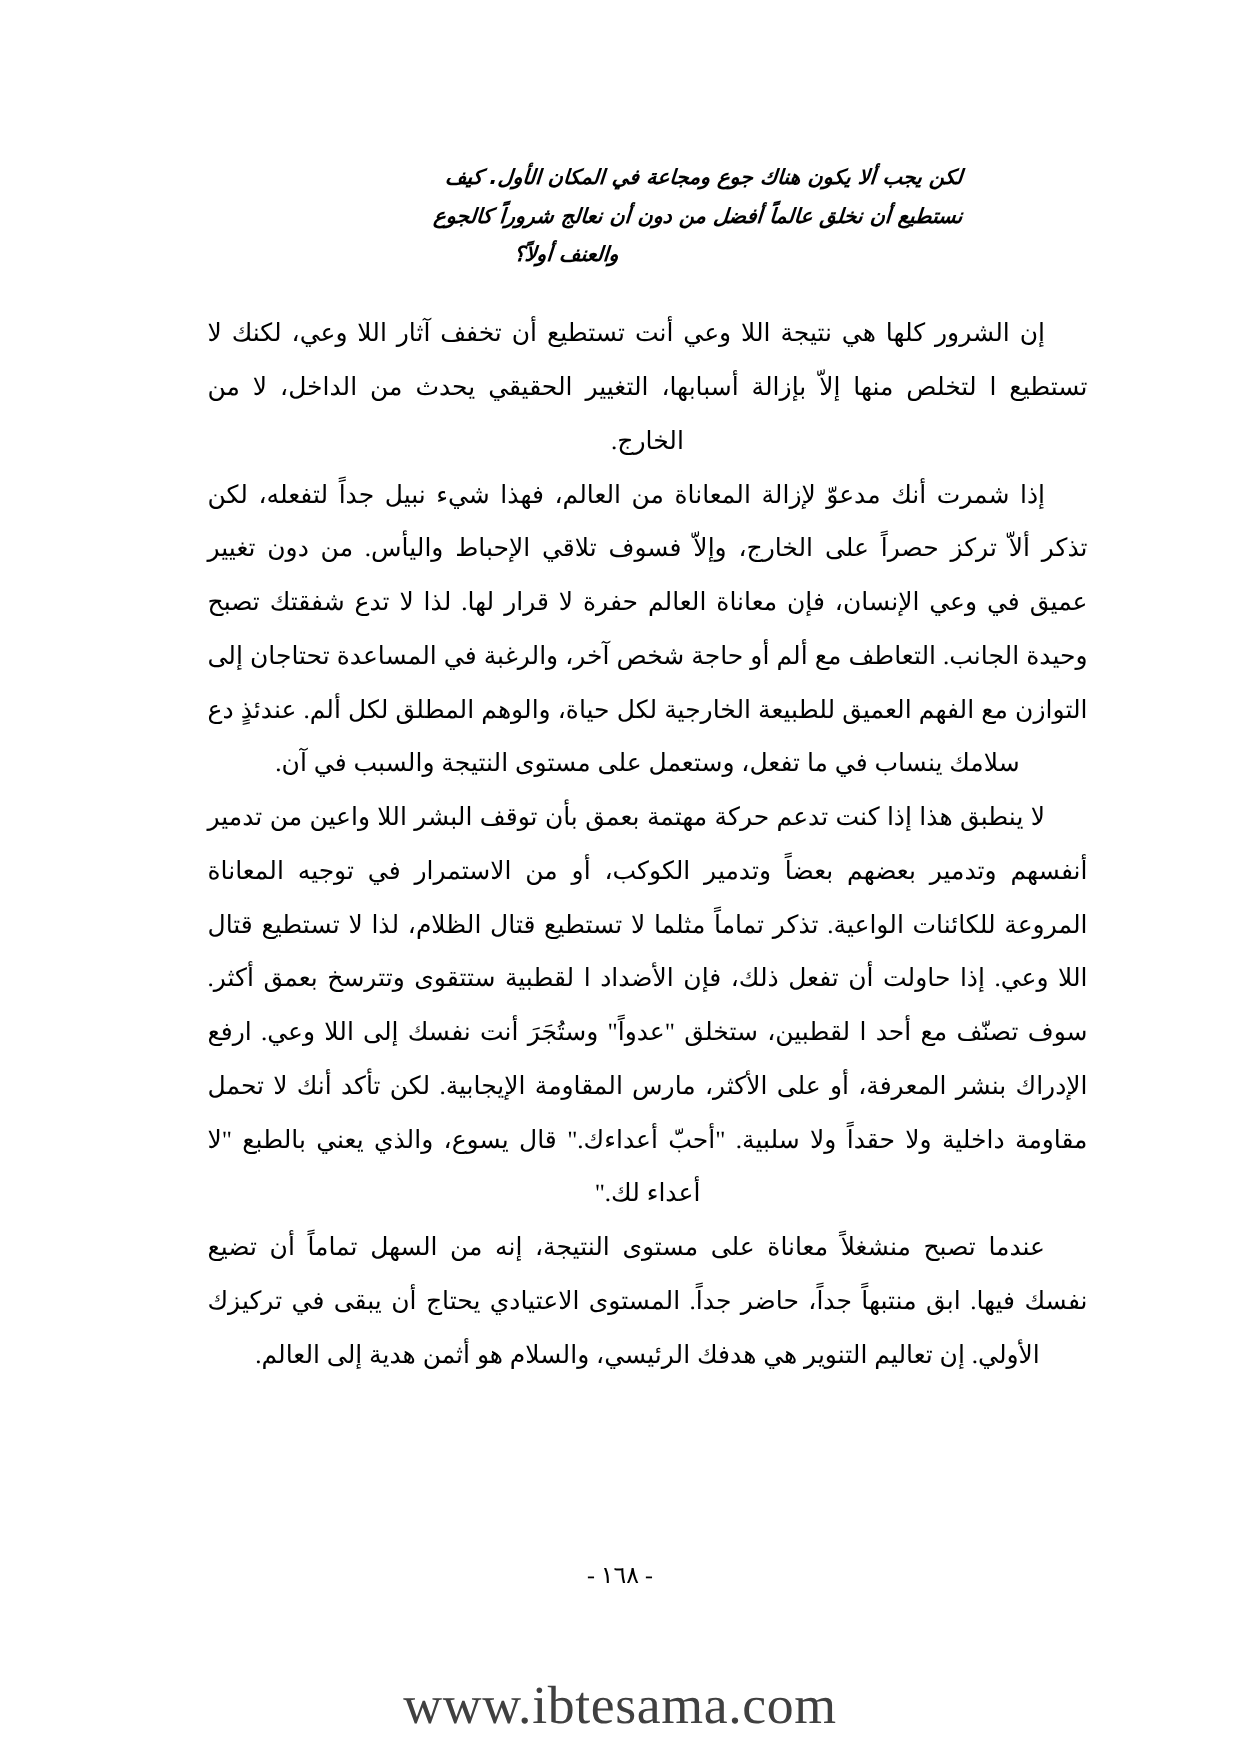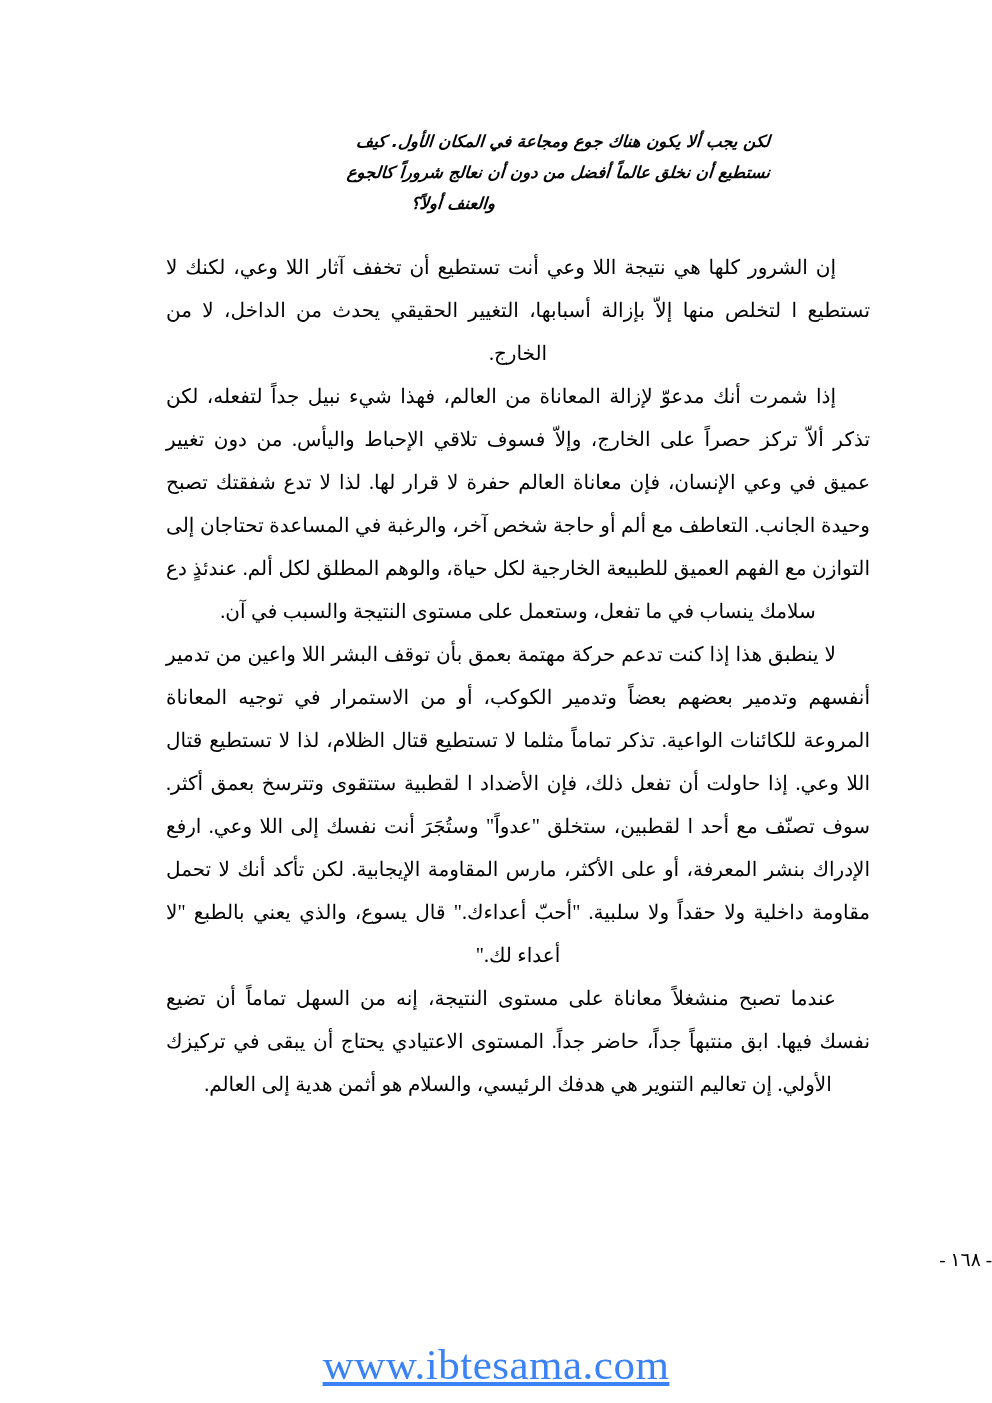--- a/index.html
+++ b/index.html
@@ -70,21 +70,21 @@
   .para + .para { margin-top: 0px; }
 
   .para:last-child { }
 
   
   .folio {
     position: absolute;
     top: 1248px;
     left: 0;
     right: 0;
-    text-align: right;
+    text-align: center;
     font-size: 19px;
     letter-spacing: 2px;
     direction: rtl;
   }
 
   
   .watermark {
     position: absolute;
     top: 1340px;
     left: 0;
@@ -111,15 +111,15 @@
 
   <div class="body-copy">
     <p class="para">إن الشرور كلها هي نتيجة اللا وعي أنت تستطيع أن تخفف آثار اللا وعي، لكنك لا تستطيع ا لتخلص منها إلاّ بإزالة أسبابها، التغيير الحقيقي يحدث من الداخل، لا من الخارج.</p>
     <p class="para">إذا شمرت أنك مدعوّ لإزالة المعاناة من العالم، فهذا شيء نبيل جداً لتفعله، لكن تذكر ألاّ تركز حصراً على الخارج، وإلاّ فسوف تلاقي الإحباط واليأس. من دون تغيير عميق في وعي الإنسان، فإن معاناة العالم حفرة لا قرار لها. لذا لا تدع شفقتك تصبح وحيدة الجانب. التعاطف مع ألم أو حاجة شخص آخر، والرغبة في المساعدة تحتاجان إلى التوازن مع الفهم العميق للطبيعة الخارجية لكل حياة، والوهم المطلق لكل ألم. عندئذٍ دع سلامك ينساب في ما تفعل، وستعمل على مستوى النتيجة والسبب في آن.</p>
     <p class="para">لا ينطبق هذا إذا كنت تدعم حركة مهتمة بعمق بأن توقف البشر اللا واعين من تدمير أنفسهم وتدمير بعضهم بعضاً وتدمير الكوكب، أو من الاستمرار في توجيه المعاناة المروعة للكائنات الواعية. تذكر تماماً مثلما لا تستطيع قتال الظلام، لذا لا تستطيع قتال اللا وعي. إذا حاولت أن تفعل ذلك، فإن الأضداد ا لقطبية ستتقوى وتترسخ بعمق أكثر. سوف تصنّف مع أحد ا لقطبين، ستخلق "عدواً" وستُجَرَ أنت نفسك إلى اللا وعي. ارفع الإدراك بنشر المعرفة، أو على الأكثر، مارس المقاومة الإيجابية. لكن تأكد أنك لا تحمل مقاومة داخلية ولا حقداً ولا سلبية. "أحبّ أعداءك." قال يسوع، والذي يعني بالطبع "لا أعداء لك."</p>
     <p class="para">عندما تصبح منشغلاً معاناة على مستوى النتيجة، إنه من السهل تماماً أن تضيع نفسك فيها. ابق منتبهاً جداً، حاضر جداً. المستوى الاعتيادي يحتاج أن يبقى في تركيزك الأولي. إن تعاليم التنوير هي هدفك الرئيسي، والسلام هو أثمن هدية إلى العالم.</p>
   </div>
 
   <div class="folio">- ١٦٨ -</div>
 
-  <div class="watermark" style="color: #3b82f6; text-decoration: underline;">www.ibtesama.com</div>
+  <div class="watermark" style="color: #404040;">www.ibtesama.com</div>
 
 </div>
 
 </body></html>

